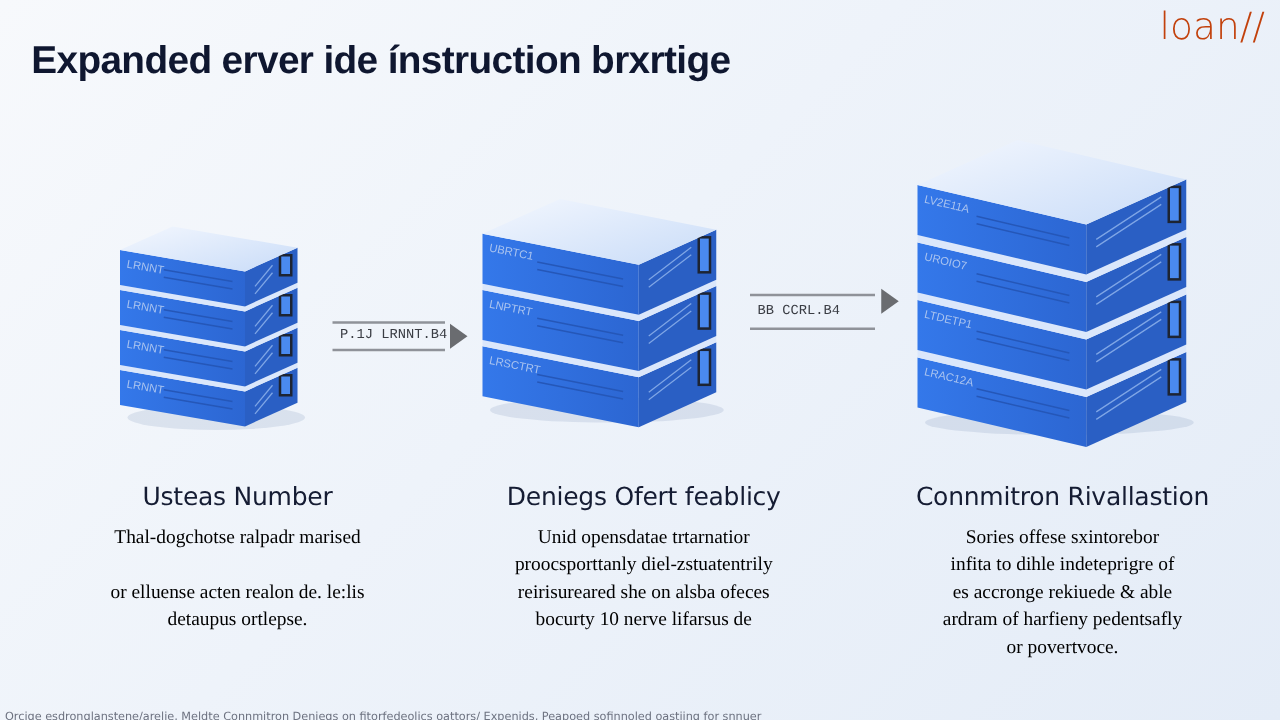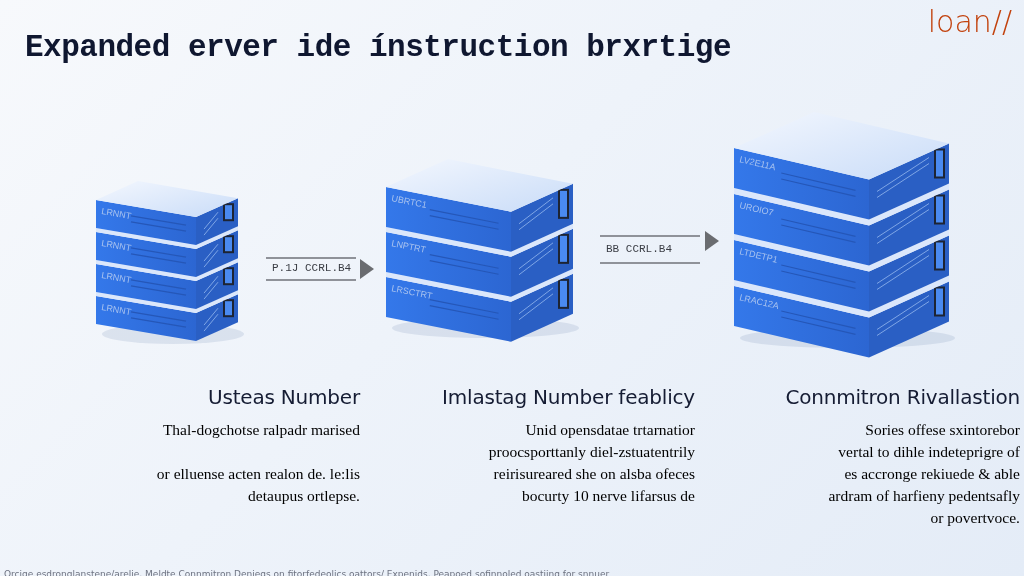--- a/index.html
+++ b/index.html
@@ -4,21 +4,21 @@
 <style>
   html, body { margin:0; padding:0; }
   body {
     width:1024px; height:576px; overflow:hidden; position:relative;
     background: linear-gradient(135deg, #f7f9fc 0%, #eef3fa 45%, #e4ecf7 100%);
     font-family: "Liberation Sans", sans-serif;
     color:#111a33;
   }
   .title {
     position:absolute; left:25px; top:30px;
-    font-family:Liberation Mono, monospace; font-weight:bold;
+    font-family:Liberation Sans, sans-serif; font-weight:bold;
     font-size:31px; letter-spacing:-0.5px; color:#0f1730;
   }
   .logo {
     position:absolute; right:12px; top:4px;
     font-family:"DejaVu Sans", sans-serif; font-size:30px; color:#c2410c;
     font-weight:300;
   }
   .stack { position:absolute; }
   .server-svg { position:absolute; left:0; top:0; overflow:visible; }
   .unit-label {
@@ -28,21 +28,21 @@
   .connector .line { position:absolute; left:0; height:2px; background:#8f9299; }
   .connector .label {
     position:absolute; left:6px; font-family:"Liberation Mono", monospace;
     font-size:11px; color:#3a3d44; white-space:nowrap;
   }
   .connector .arrow {
     position:absolute; width:0; height:0;
     border-top:10px solid transparent; border-bottom:10px solid transparent;
     border-left:14px solid #6a6c70;
   }
-  .section { position:absolute; text-align:right; }
+  .section { position:absolute; text-align:center; }
   .section h2 {
     margin:0; font-family:"DejaVu Sans", sans-serif; font-weight:normal;
     font-size:20px; color:#151c33; letter-spacing:-0.2px;
   }
   .section p {
     margin:10px 0 0 0; font-family:Liberation Serif, serif;
     font-size:15.5px; line-height:22px; color:#000000;
   }
   .footer {
     position:absolute; left:4px; top:556px;
@@ -219,53 +219,53 @@
         <line x1="47.25" y1="95.025" x2="121.5" y2="112.35" stroke="#2557b8" stroke-width="1.2"></line>
         <line x1="47.25" y1="101.025" x2="121.5" y2="118.35" stroke="#2557b8" stroke-width="1.2"></line>
         <text x="5" y="84" class="unit-label" transform="rotate(13.134022306396323 5 84)">LV2E11A</text>
         <polygon points="0,70 80,34 215,65.5 135,101.5" fill="url(#top2)"></polygon>
       </g>
     </svg>
   </div>
 
 <div class="connector" style="left:266px; top:257px; width:110px; height:30px;">
   <div class="line" style="top:0; width:90px;"></div>
-  <div class="label" style="top:5px;">P.1J  CCRL.B4</div>
+  <div class="label" style="top:5px;">P.1J  LRNNT.B4</div>
   <div class="line" style="top:22px; width:90px;"></div>
   <div class="arrow" style="left:94px; top:2px;"></div>
 </div>
 <div class="connector" style="left:600px; top:235px; width:130px; height:30px;">
   <div class="line" style="top:0; width:100px;"></div>
   <div class="label" style="top:8px;">BB CCRL.B4</div>
   <div class="line" style="top:27px; width:100px;"></div>
   <div class="arrow" style="left:105px; top:-4px;"></div>
 </div>
 
 <div class="section" style="left:20px; top:385px; width:340px;">
   <h2>Usteas Number</h2>
   <p>
     <span>Thal-dogchotse ralpadr marised</span><br>
     <br>
     <span>or elluense acten realon de. le:lis</span><br>
     <span>detaupus ortlepse.</span>
   </p>
 </div>
 <div class="section" style="left:335px; top:385px; width:360px;">
-  <h2>Imlastag Number feablicy</h2>
+  <h2>Deniegs Ofert feablicy</h2>
   <p>
     <span>Unid opensdatae trtarnatior</span><br>
     <span>proocsporttanly diel-zstuatentrily</span><br>
     <span>reirisureared she on alsba ofeces</span><br>
     <span>bocurty 10 nerve lifarsus de</span><br>
   </p>
 </div>
 <div class="section" style="left:680px; top:385px; width:340px;">
   <h2>Connmitron Rivallastion</h2>
   <p>
     <span>Sories offese sxintorebor</span><br>
-    <span>vertal to dihle indeteprigre of</span><br>
+    <span>infita to dihle indeteprigre of</span><br>
     <span>es accronge rekiuede &amp; able</span><br>
     <span>ardram of harfieny pedentsafly</span><br>
     <span>or povertvoce.</span>
   </p>
 </div>
 
 <div class="footer">Orcige esdronglanstene/arelie, Meldte Connmitron Deniegs on fitorfedeolics oattors/ Expenids, Peapoed sofinnoled oastiing for snnuer</div>
 
 </body></html>

